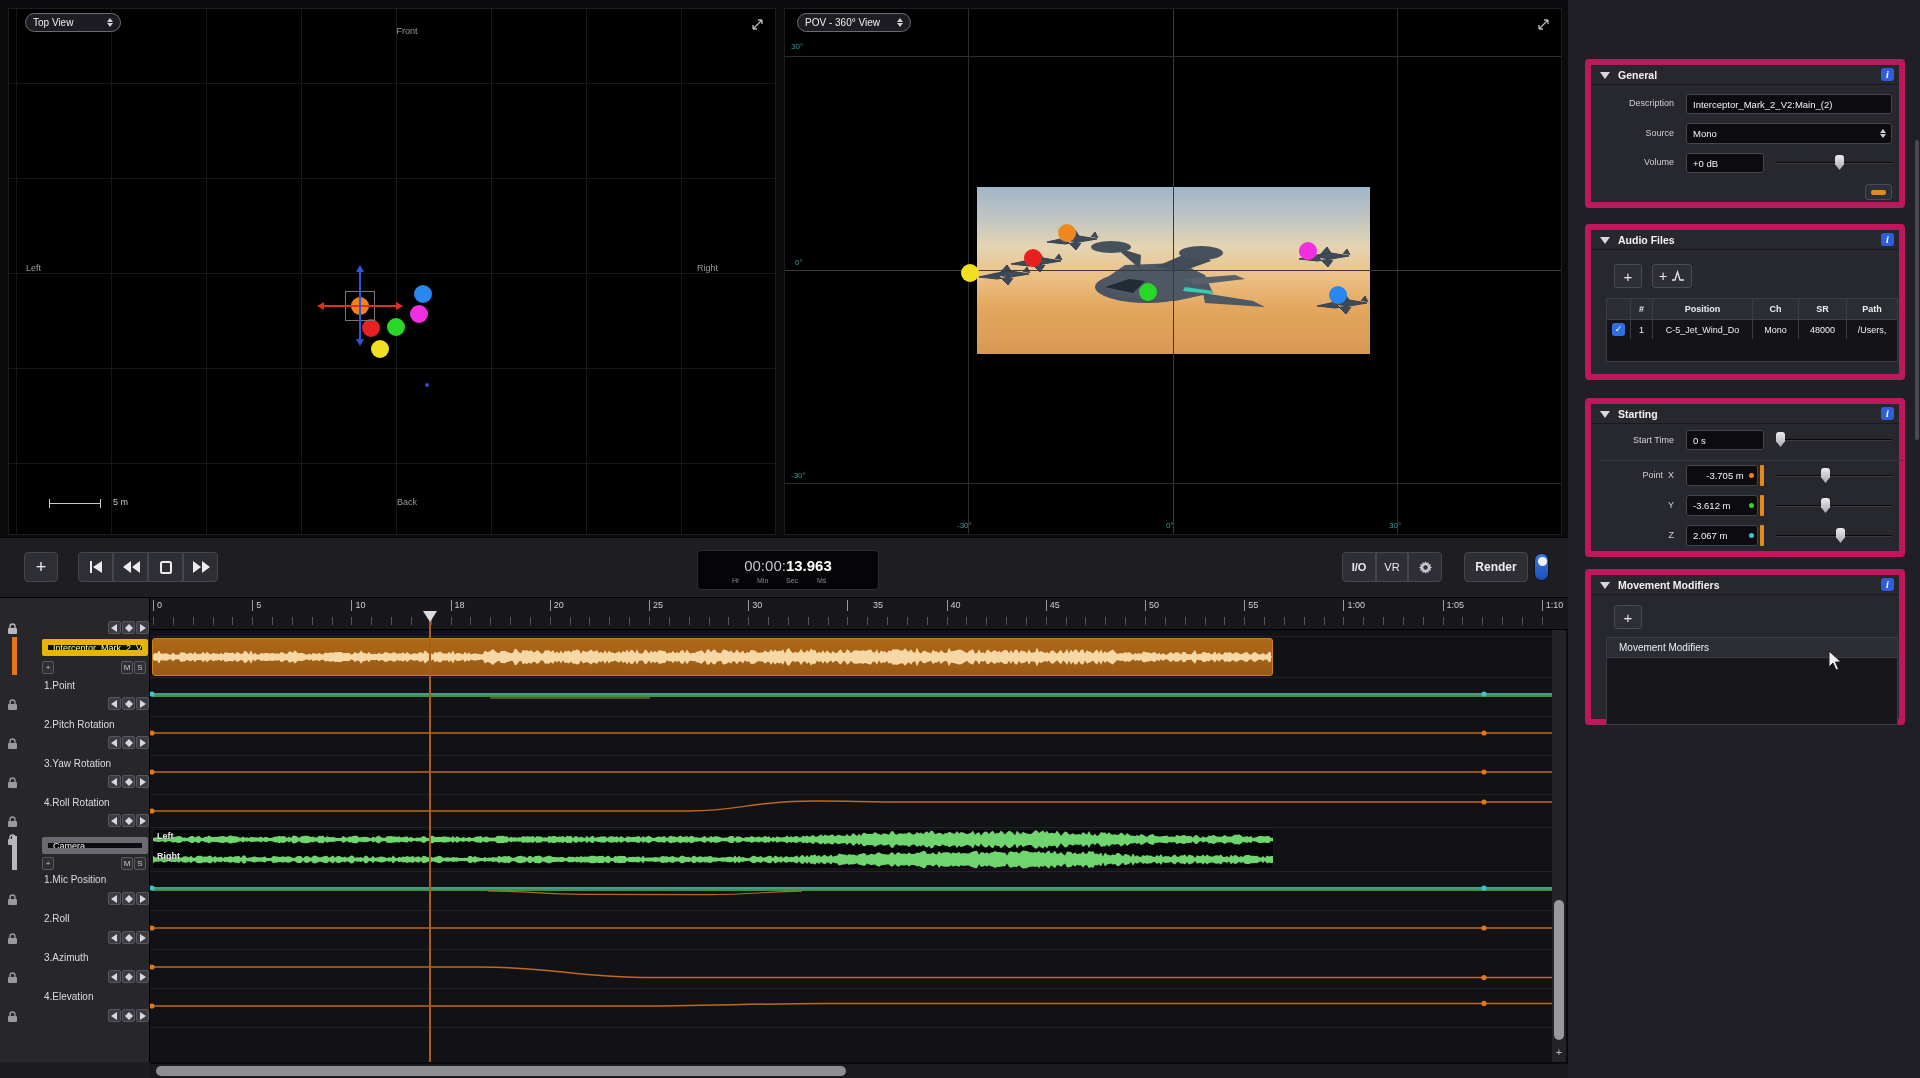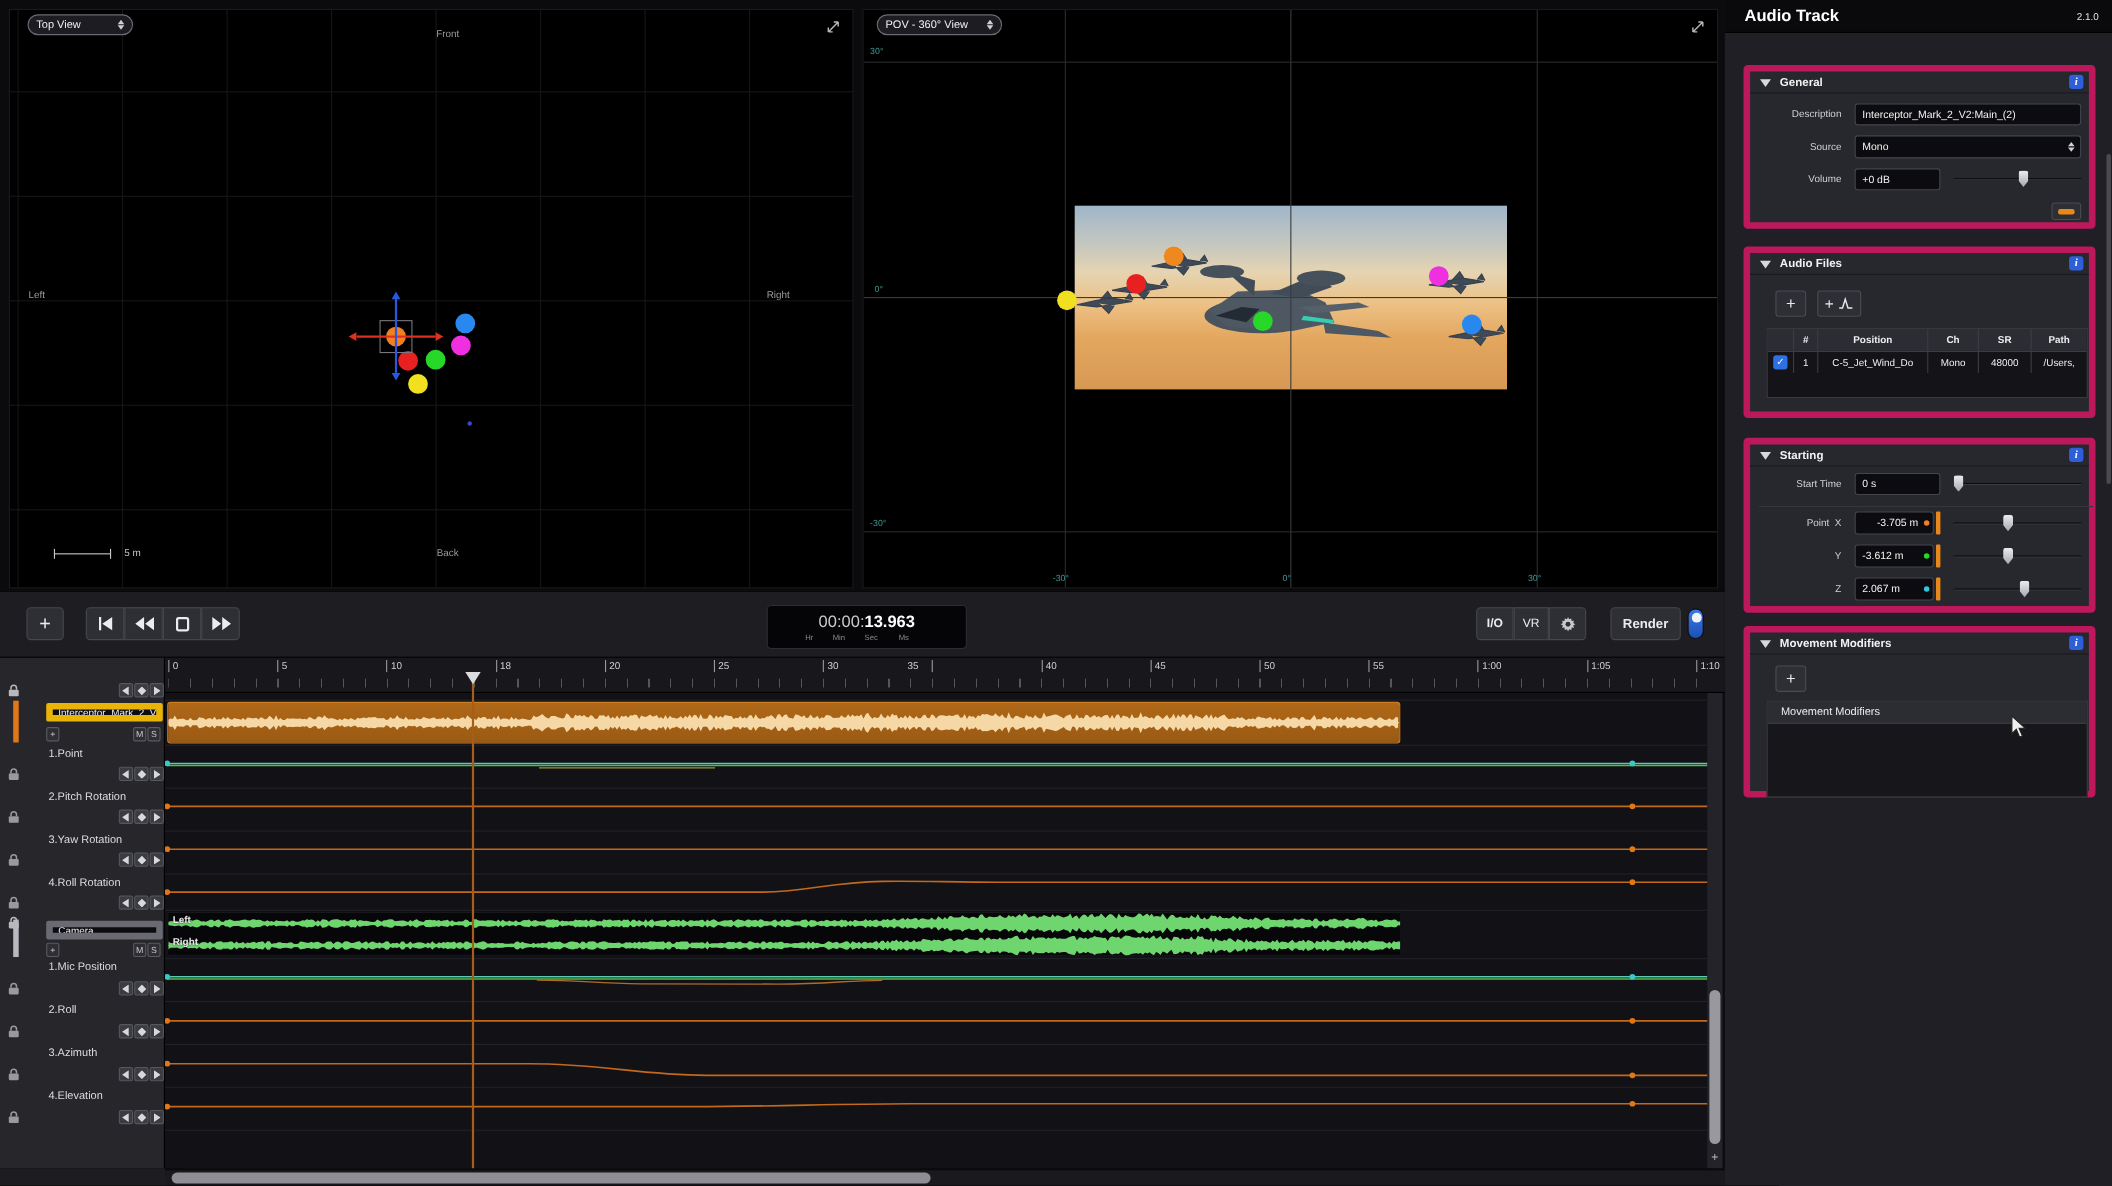--- a/index.html
+++ b/index.html
@@ -211,24 +211,20 @@
         </span>
     </div>
     <div class="expand-btn">
       <svg width="15" height="15">
           <path d="M3,12 L12,3 M3,12 l4,0 M3,12 l0,-4 M12,3 l-4,0 M12,3 l0,4" stroke="#b8b8bc" stroke-width="1.3" fill="none"></path>
         </svg>
     </div>
   </div>
 
   <div id="panel">
-    <div id="panel-header">
-      <div id="panel-title">Audio Track</div>
-      <div id="panel-version">2.1.0</div>
-    </div>
     <div id="panel-scroll"></div>
 
     <div class="section" style="top:59px;height:149px;">
       <div class="sec-head">
         <div class="disclosure"></div>
         <div class="sec-title">General</div>
         <div class="info-btn">i</div>
       </div>
       <div class="flabel" style="top:33px;">Description</div>
       <div class="field" style="left:95px;top:29px;width:206px;height:20px;">Interceptor_Mark_2_V2:Main_(2)</div>
@@ -404,21 +400,21 @@
       <div class="rlabel" style="left: 205.4px;">10</div>
       <div class="rtick" style="left: 300.6px;"></div>
       <div class="rlabel" style="left: 304.6px;">18</div>
       <div class="rtick" style="left: 399.8px;"></div>
       <div class="rlabel" style="left: 403.8px;">20</div>
       <div class="rtick" style="left: 499px;"></div>
       <div class="rlabel" style="left: 503px;">25</div>
       <div class="rtick" style="left: 598.2px;"></div>
       <div class="rlabel" style="left: 602.2px;">30</div>
       <div class="rtick" style="left: 697.4px;"></div>
-      <div class="rlabel" style="left: 675px;">35</div>
+      <div class="rlabel" style="left: 723px;">35</div>
       <div class="rtick" style="left: 796.6px;"></div>
       <div class="rlabel" style="left: 800.6px;">40</div>
       <div class="rtick" style="left: 895.8px;"></div>
       <div class="rlabel" style="left: 899.8px;">45</div>
       <div class="rtick" style="left: 995px;"></div>
       <div class="rlabel" style="left: 999px;">50</div>
       <div class="rtick" style="left: 1094.2px;"></div>
       <div class="rlabel" style="left: 1098.2px;">55</div>
       <div class="rtick" style="left: 1193.4px;"></div>
       <div class="rlabel" style="left: 1197.4px;">1:00</div>

